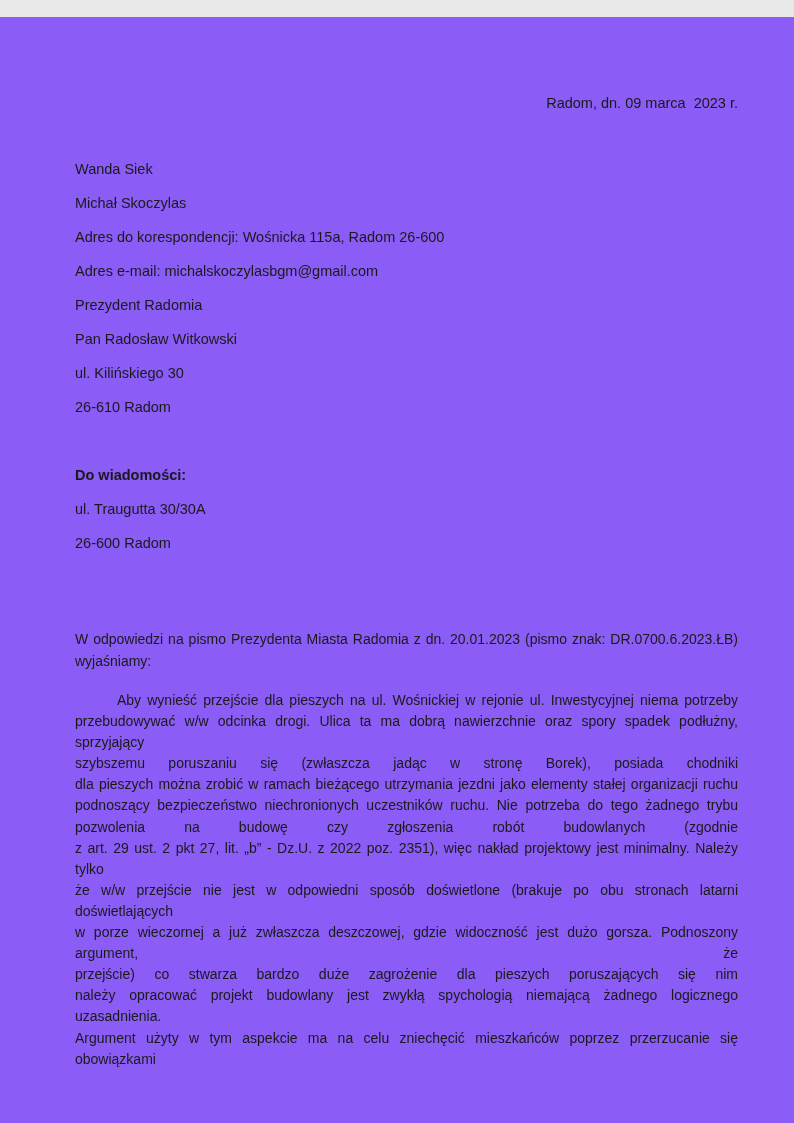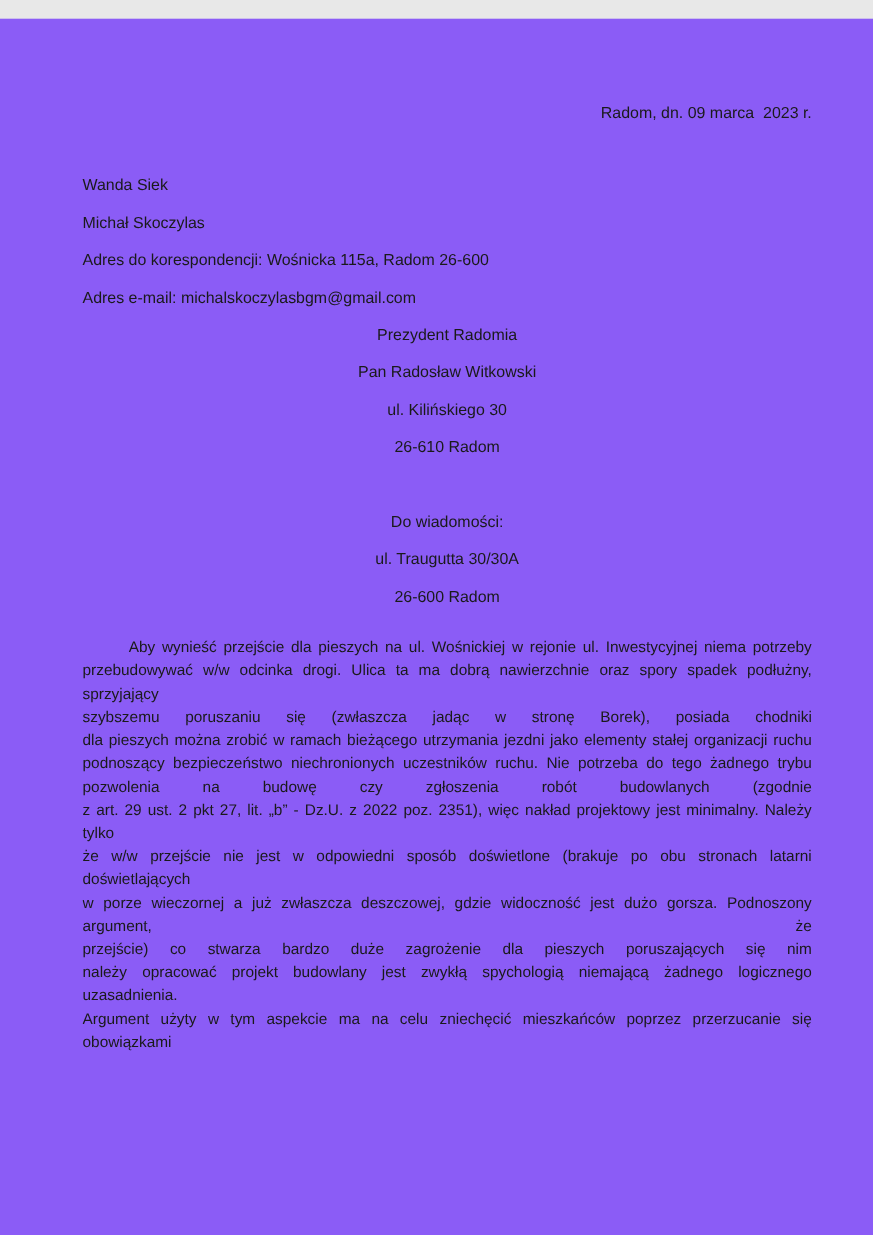--- a/index.html
+++ b/index.html
@@ -27,24 +27,25 @@
   }
   .addr-block {
     margin-top: 39px;
   }
   .hdr {
     font-size: 14.5px;
     line-height: 34px;
     white-space: pre-wrap;
   }
   .hdr.right {
-    text-align: center;
+    text-align: left;
   }
   .cc-first {
     margin-top: 34px;
+    font-weight: bold;
   }
   .intro {
     margin-top: 69px;
   }
   .intro-line {
     font-size: 14px;
     line-height: 21.5px;
   }
   .body-par {
     margin-top: 18px;
@@ -78,20 +79,24 @@
     <div class="hdr right">Prezydent Radomia</div>
     <div class="hdr right">Pan Radosław Witkowski</div>
     <div class="hdr right">ul. Kilińskiego 30</div>
     <div class="hdr right">26-610 Radom</div>
 
     <div class="hdr right cc-first">Do wiadomości:</div>
     <div class="hdr right">ul. Traugutta 30/30A</div>
     <div class="hdr right">26-600 Radom</div>
   </div>
 
+  <div class="intro">
+    <div class="intro-line just">W odpowiedzi na pismo Prezydenta Miasta Radomia z dn. 20.01.2023 (pismo znak: DR.0700.6.2023.ŁB)</div>
+    <div class="intro-line">wyjaśniamy:</div>
+  </div>
 
   <div class="body-par">
     <div class="body-line just indent">Aby wynieść przejście dla pieszych na ul. Wośnickiej w rejonie ul. Inwestycyjnej niema potrzeby</div>
     <div class="body-line just">przebudowywać w/w odcinka drogi. Ulica ta ma dobrą nawierzchnie oraz spory spadek podłużny, sprzyjający</div>
     <div class="body-line just">szybszemu poruszaniu się (zwłaszcza jadąc w stronę Borek), posiada chodniki</div>
     <div class="body-line just">dla pieszych można zrobić w ramach bieżącego utrzymania jezdni jako elementy stałej organizacji ruchu</div>
     <div class="body-line just">podnoszący bezpieczeństwo niechronionych uczestników ruchu. Nie potrzeba do tego żadnego trybu</div>
     <div class="body-line just">pozwolenia na budowę czy zgłoszenia robót budowlanych (zgodnie</div>
     <div class="body-line just">z art. 29 ust. 2 pkt 27, lit. „b” - Dz.U. z 2022 poz. 2351), więc nakład projektowy jest minimalny. Należy tylko</div>
     <div class="body-line just">że w/w przejście nie jest w odpowiedni sposób doświetlone (brakuje po obu stronach latarni doświetlających</div>

